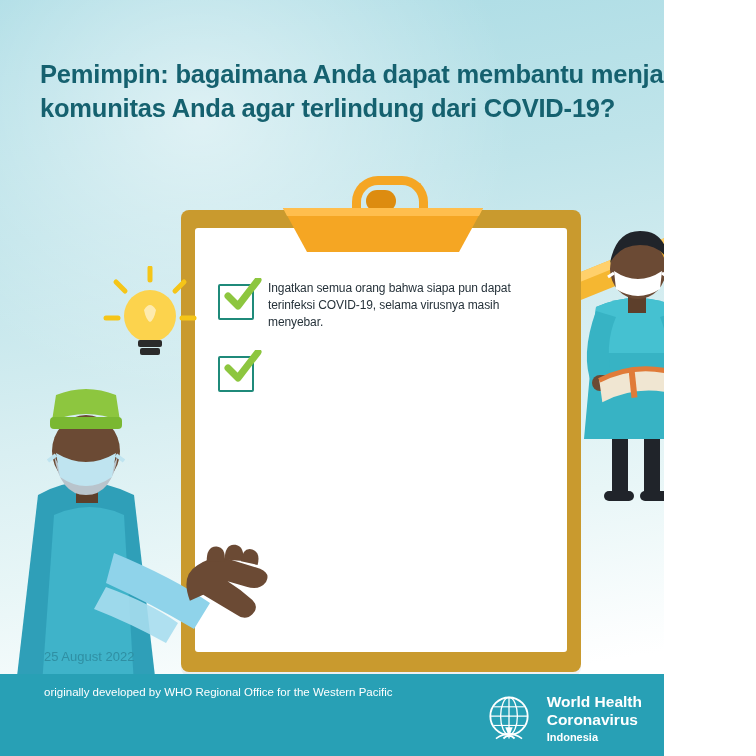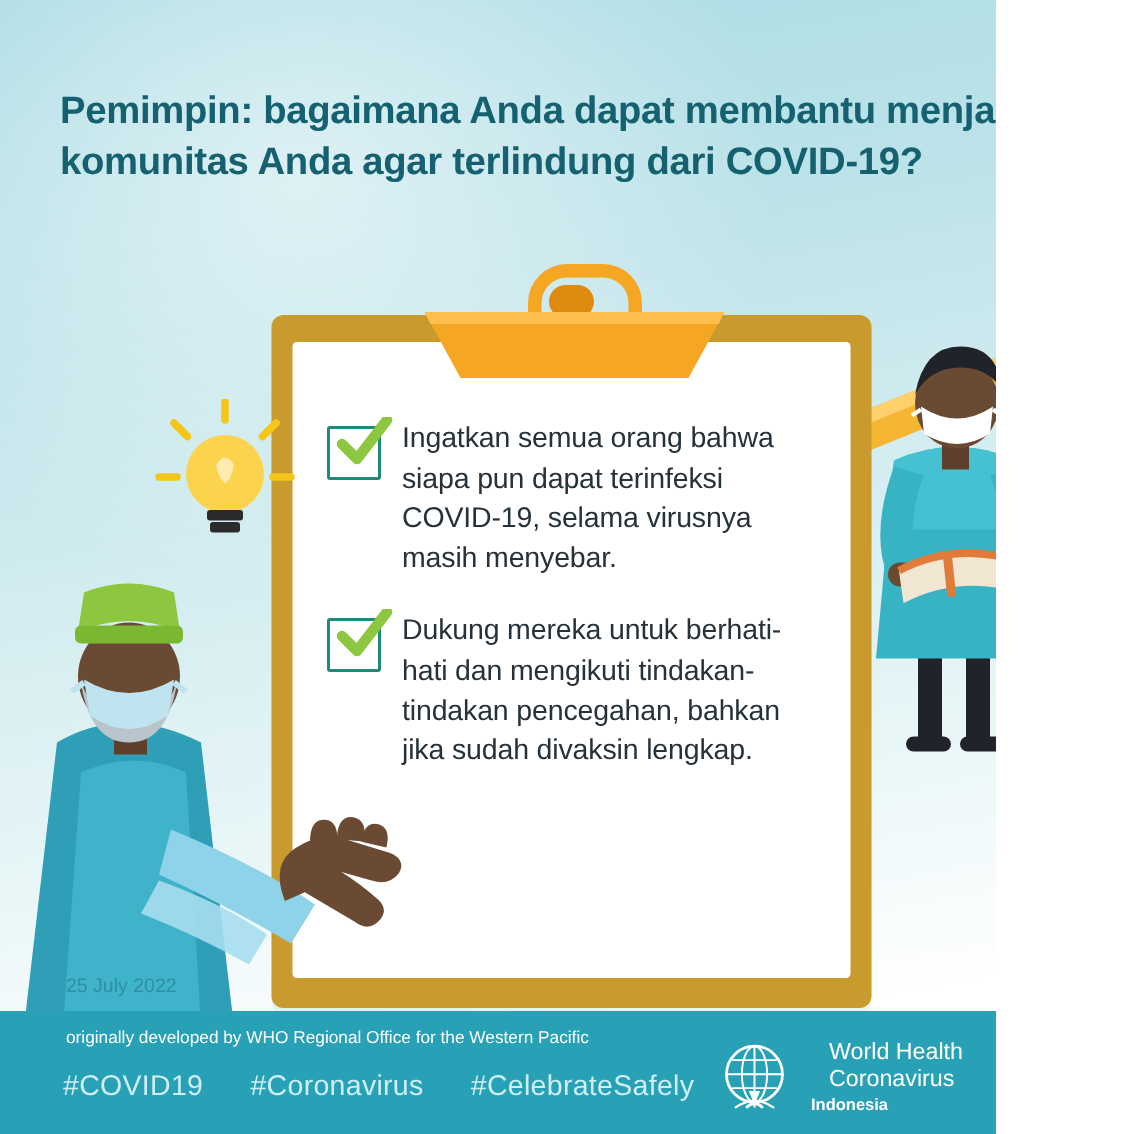--- a/index.html
+++ b/index.html
@@ -102,21 +102,21 @@
   }
   .check-mark {
     position: absolute;
     left: 4px;
     top: -8px;
     width: 38px;
     height: 34px;
   }
   .check-text {
     color: #26323a;
-    font-size: 19px;
+    font-size: 12px;
     line-height: 1.4;
     letter-spacing: -0.1px;
   }
   
   .bulb {
     position: absolute;
     left: 100px;
     top: 266px;
     width: 100px;
     height: 110px;
@@ -189,23 +189,22 @@
     color: #ffffff;
   }
   .who-emblem {
     width: 56px;
     height: 56px;
     margin-right: 10px;
     flex: 0 0 auto;
   }
   .who-text {
     font-size: 15.5px;
-    font-weight: normal;
+    font-weight: bold;
     line-height: 1.12;
-    margin-left: 12px;
   }
   .who-country {
     font-size: 11px;
     font-weight: bold;
     margin-top: 3px;
     text-align: left;
   }
 </style>
 </head>
 <body>
@@ -281,21 +280,20 @@
           </svg>
       </div>
       <div class="check-text">Ingatkan semua orang bahwa siapa pun dapat terinfeksi COVID-19, selama virusnya masih menyebar.</div>
     </div>
     <div class="check-row">
       <div class="check-box">
         <svg class="check-mark" viewBox="0 0 38 34">
             <polyline points="4,18 14,28 34,2" fill="none" stroke="#8dc63f" stroke-width="7" stroke-linecap="round" stroke-linejoin="round"></polyline>
           </svg>
       </div>
-      <div class="check-text">Dukung mereka untuk berhati-hati dan mengikuti tindakan-tindakan pencegahan, bahkan jika sudah divaksin lengkap.</div>
     </div>
   </div>
 
   <svg class="bulb" viewBox="0 0 100 110">
     <g stroke="#f5c518" stroke-width="5" stroke-linecap="round">
       <line x1="50" y1="2" x2="50" y2="14"></line>
       <line x1="16" y1="16" x2="25" y2="25"></line>
       <line x1="84" y1="16" x2="75" y2="25"></line>
       <line x1="6" y1="52" x2="18" y2="52"></line>
       <line x1="94" y1="52" x2="82" y2="52"></line>
@@ -329,29 +327,24 @@
 
     <path d="M44 100 q6 40 32 40 q26 0 32 -40 q-10 26 -32 26 q-22 0 -32 -26 z" fill="#b9c4cc"></path>
 
     <path d="M42 66 q34 -14 68 0 l-4 -26 q-30 -12 -60 0 z" fill="#8dc63f"></path>
     <rect x="40" y="62" width="72" height="12" rx="4" fill="#7ab832"></rect>
 
     <path d="M46 98 q30 18 60 0 l-4 24 q-26 18 -52 0 z" fill="#bfe4f0"></path>
     <path d="M46 100 l-8 6 M106 100 l8 6" stroke="#bfe4f0" stroke-width="4"></path>
   </svg>
 
-  <div class="date-text">25 July 2022</div>
+  <div class="date-text">25 August 2022</div>
 
   <div class="bottom-bar"></div>
   <div class="credit-text">originally developed by WHO Regional Office for the Western Pacific</div>
-  <div class="hashtags">
-    <span>#COVID19</span>
-    <span>#Coronavirus</span>
-    <span>#CelebrateSafely</span>
-  </div>
 
   <div class="who-logo">
     <svg class="who-emblem" viewBox="0 0 60 60">
       <circle cx="30" cy="28" r="20" fill="none" stroke="#ffffff" stroke-width="2"></circle>
       <ellipse cx="30" cy="28" rx="9" ry="20" fill="none" stroke="#ffffff" stroke-width="1.4"></ellipse>
       <line x1="10" y1="28" x2="50" y2="28" stroke="#ffffff" stroke-width="1.4"></line>
       <line x1="14" y1="18" x2="46" y2="18" stroke="#ffffff" stroke-width="1.2"></line>
       <line x1="14" y1="38" x2="46" y2="38" stroke="#ffffff" stroke-width="1.2"></line>
       <path d="M30 8 L30 52" stroke="#ffffff" stroke-width="1.4"></path>
       <path d="M24 52 q6 -6 12 0" fill="none" stroke="#ffffff" stroke-width="2"></path>

